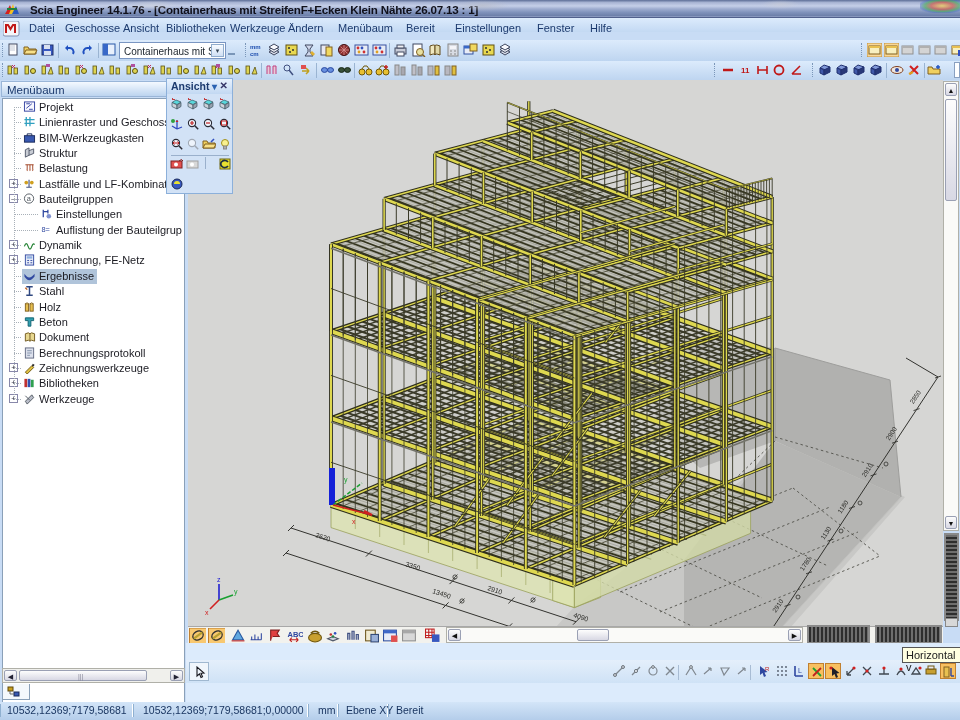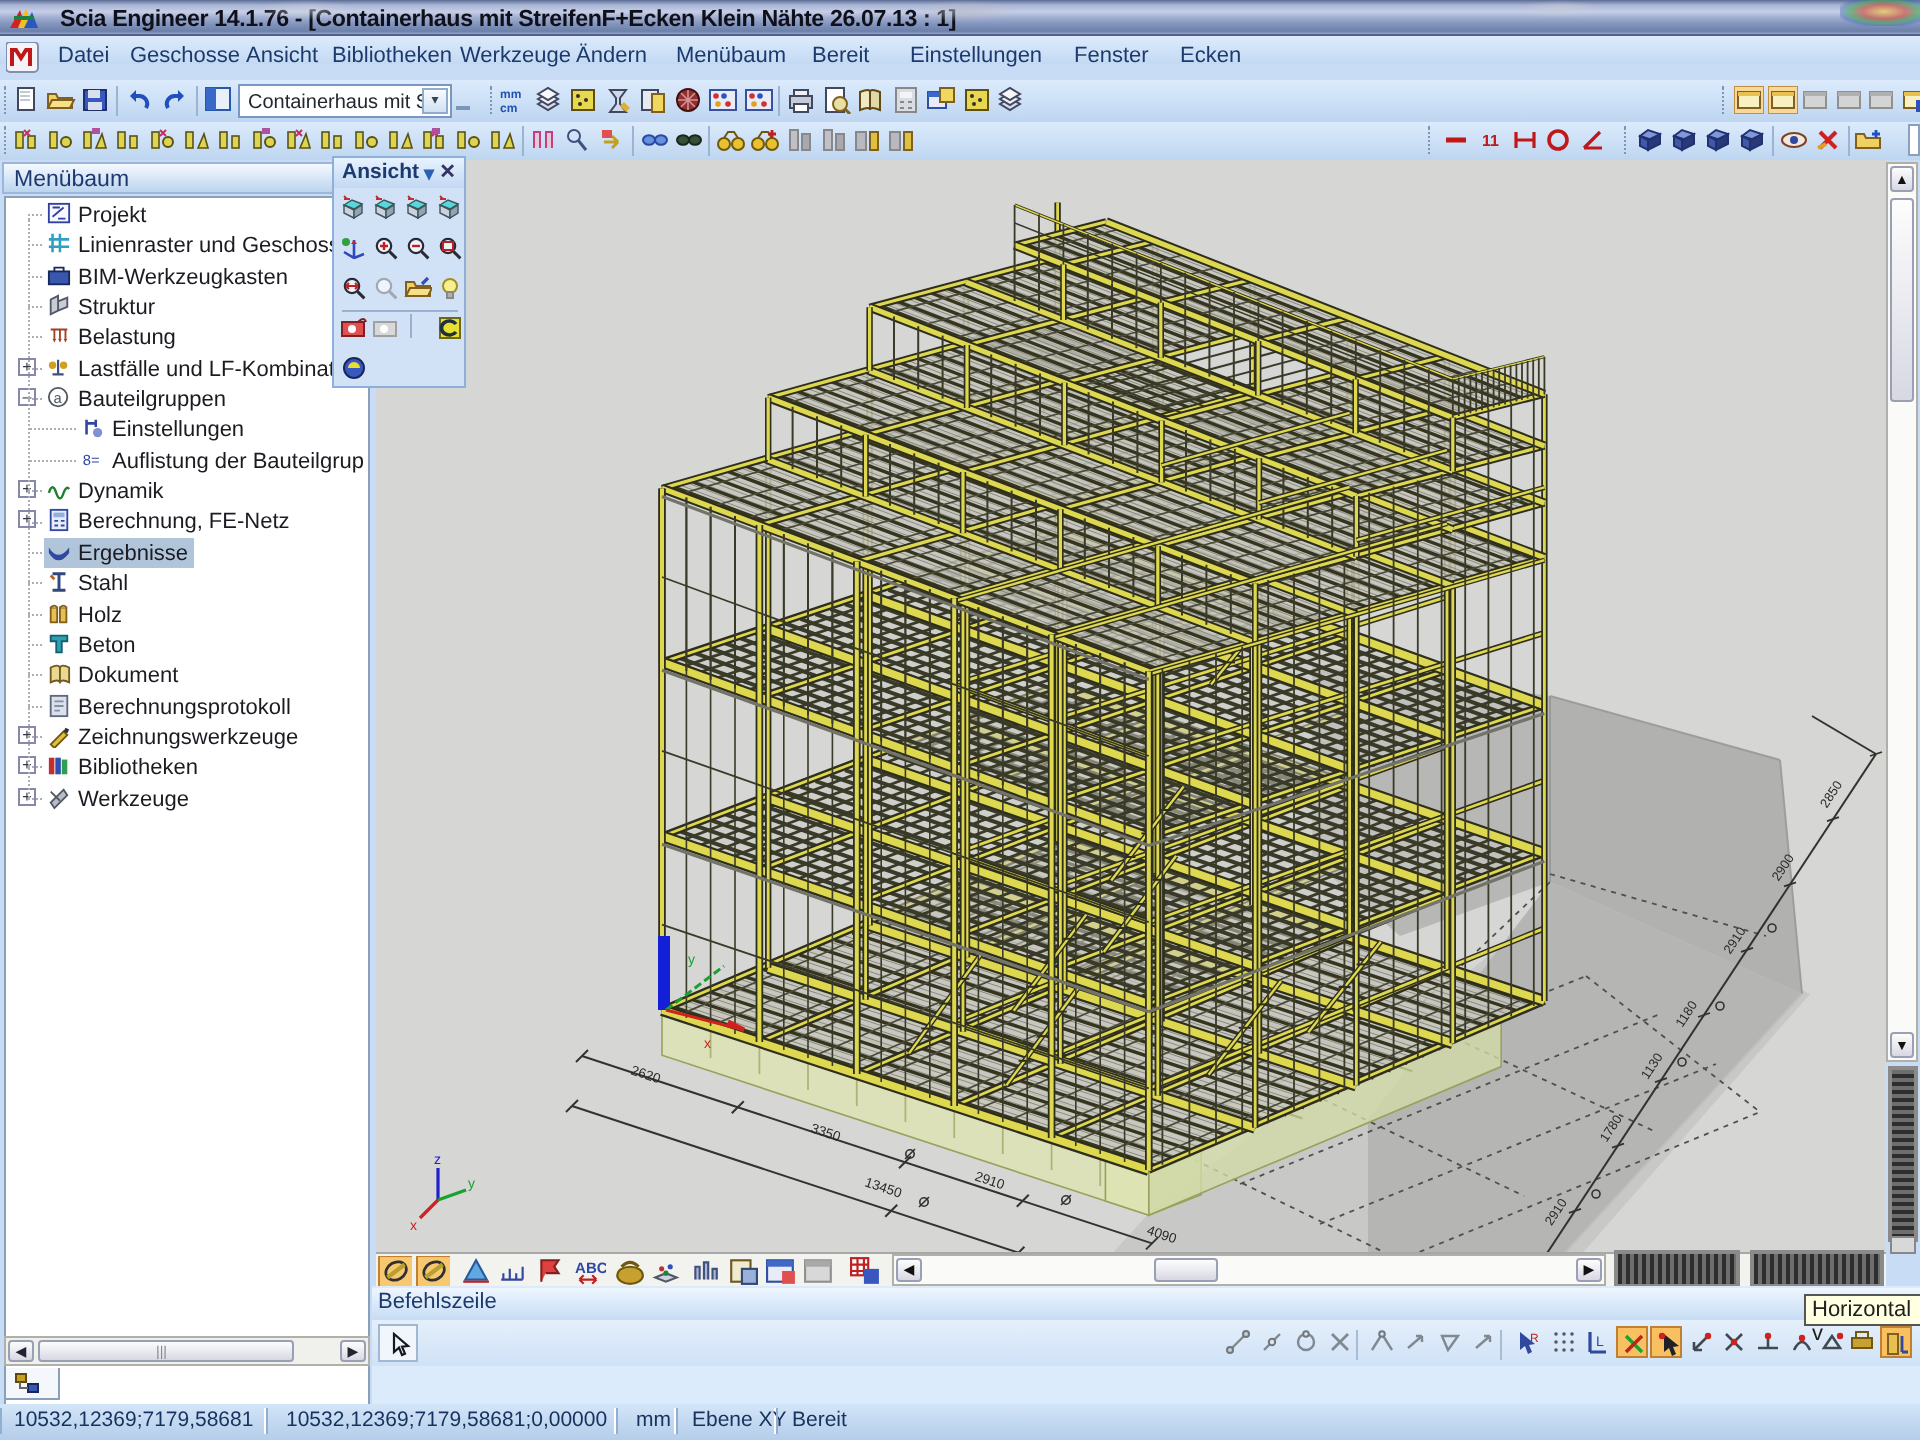--- a/index.html
+++ b/index.html
@@ -65,21 +65,21 @@
 <span style="left:29px">Datei</span>
 <span style="left:65px">Geschosse</span>
 <span style="left:123px">Ansicht</span>
 <span style="left:166px">Bibliotheken</span>
 <span style="left:230px">Werkzeuge</span>
 <span style="left:288px">Ändern</span>
 <span style="left:338px">Menübaum</span>
 <span style="left:406px">Bereit</span>
 <span style="left:455px">Einstellungen</span>
 <span style="left:537px">Fenster</span>
-<span style="left:590px">Ecken</span>
+<span style="left:590px">Hilfe</span>
 </div>
 <div id="tb1" class="abs tb">
 <div class="grip" style="left:2px;top:3px"></div>
 <svg class="ic" style="left:6px;top:3px" viewBox="0 0 15 14">
       <rect x="3" y="1" width="8" height="11" fill="#fff" stroke="#404860"></rect>
       <path d="M4 3h5M4 5h5M4 7h5" stroke="#b0b8c8" stroke-width="0.8"></path>
     </svg>
 <svg class="ic" style="left:23px;top:3px" viewBox="0 0 15 14">
       <path d="M1 11 V4 h4 l1 2 h7 v5 z" fill="#f0d060" stroke="#806020"></path>
       <path d="M1 11 L3 7 h11 l-2 4 z" fill="#f8e088" stroke="#806020"></path>
@@ -1722,23 +1722,20 @@
       <rect x="2" y="2" width="10" height="10" fill="#e8e030" stroke="#706810"></rect>
       <path d="M10 5 a4 3.5 0 1 0 0 4" fill="none" stroke="#203040" stroke-width="1.8"></path>
     </svg>
 <svg class="abs" style="left:3px;top:98px" width="14" height="13" viewBox="0 0 14 13">
       <circle cx="7" cy="7" r="5" fill="#3858c0" stroke="#182858"></circle>
       <path d="M4 7 a3 3 0 0 1 6 0" fill="#e8e030"></path>
     </svg>
 <div class="abs" style="left:4px;top:76px;width:58px;border-top:1px solid #9ab0cc"></div>
 </div>
 <div id="bz" class="abs">
-<div id="bzhead">
-      <span class="abs" style="left:3px;top:1px">Befehlszeile</span>
-    </div>
 <div id="bzbody">
 <div class="abs" style="left:3px;top:2px;width:20px;height:19px;background:#f0f6fc;border:1px solid #a0b8d0">
         <svg class="abs" style="left:5px;top:3px" width="11" height="13">
           <path d="M2 1 L2 10 L4.5 7.8 L6 11.5 L7.5 10.8 L6 7.3 L9 7 Z" fill="none" stroke="#18181e" stroke-width="1.1"></path>
         </svg>
       </div>
 <div class="abs" style="left:425px;top:3px;width:16px;height:16px;">
         <svg width="14" height="14" viewBox="0 0 14 14" style="position:absolute;left:1px;top:1px">
           <path d="M3 11 L11 3" stroke="#808890" stroke-width="1.2"></path>
           <circle cx="3" cy="11" r="1.5" fill="#c8ccd4" stroke="#70787f"></circle>

